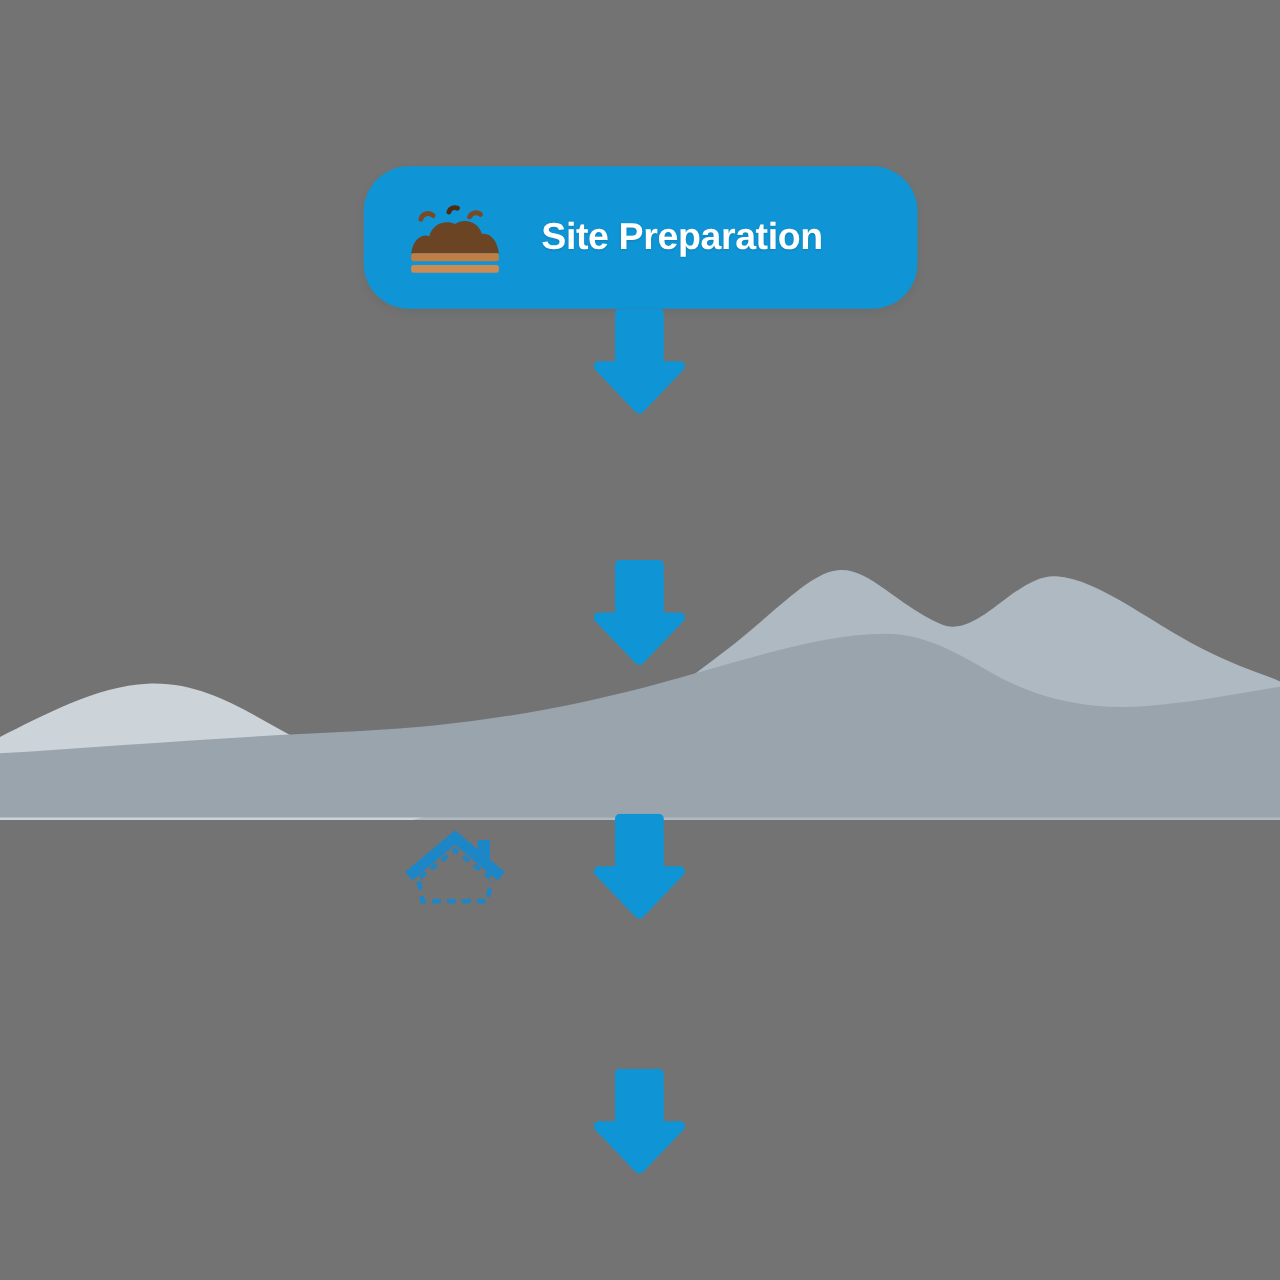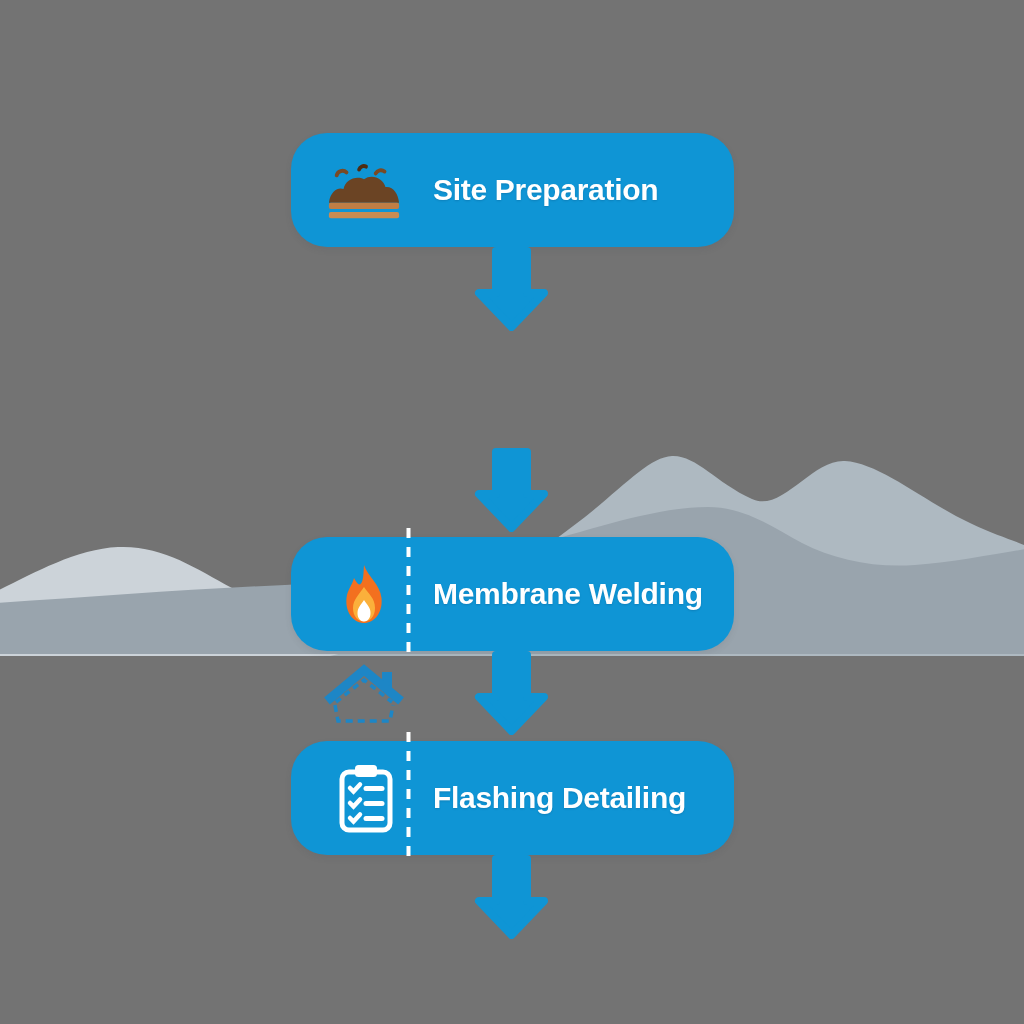--- a/index.html
+++ b/index.html
@@ -65,63 +65,30 @@
 
   <svg class="arrow arr-1" viewBox="0 0 77 84">
     <polygon points="23,4 54,4 54,46 71,46 38.5,80 6,46 23,46" fill="#0f95d5" stroke="#0f95d5" stroke-width="8" stroke-linejoin="round"></polygon>
   </svg>
 
 
   <svg class="arrow arr-2" viewBox="0 0 77 84">
     <polygon points="23,4 54,4 54,46 71,46 38.5,80 6,46 23,46" fill="#0f95d5" stroke="#0f95d5" stroke-width="8" stroke-linejoin="round"></polygon>
   </svg>
 
-  <div class="step-box step-3">
-    <div class="icon-wrap icon-flame">
-      <svg width="58" height="62" viewBox="0 0 58 62">
-        <path d="M29,2 C33,14 45,21 46.5,35 C48,50 39,60 29,60 C19,60 10,50 11.5,35 C12.4,27 17,22.5 19,15 C21.5,20 24,23 26,20.5 C28.5,17.5 28.5,10 29,2 Z" fill="#f3701f"></path>
-        <path d="M29,24 C33.5,31 40,35 40,45 C40,53.5 35,58.5 29,58.5 C23,58.5 18,53.5 18,45 C18,36.5 24.5,31 29,24 Z" fill="#fbb03b"></path>
-        <path d="M29,37 C32,42 35.5,44.5 35.5,50 C35.5,55.5 32.5,58.5 29,58.5 C25.5,58.5 22.5,55.5 22.5,50 C22.5,44.5 26,42 29,37 Z" fill="#ffffff"></path>
-      </svg>
-    </div>
-    <svg class="divider" viewBox="0 0 5 124">
-      <line x1="2.5" y1="0" x2="2.5" y2="124" stroke="#ffffff" stroke-width="4" stroke-dasharray="10 9"></line>
-    </svg>
-    <span class="step-label">Membrane Welding</span>
-  </div>
 
   <svg class="arrow arr-3" viewBox="0 0 77 84">
     <polygon points="23,4 54,4 54,46 71,46 38.5,80 6,46 23,46" fill="#0f95d5" stroke="#0f95d5" stroke-width="8" stroke-linejoin="round"></polygon>
   </svg>
 
   <svg class="house" viewBox="0 0 86 64">
     <rect x="61" y="10" width="10" height="18" fill="#1d86c6"></rect>
     <path d="M6,39 L43,8 L80,39" fill="none" stroke="#1d86c6" stroke-width="9" stroke-linejoin="miter"></path>
     <path d="M15,40 L43,18 L71,40" fill="none" stroke="#1d86c6" stroke-width="3.5" stroke-dasharray="6 5"></path>
     <path d="M14,43 L17,59 L69,59 L72,43" fill="none" stroke="#1d86c6" stroke-width="3.5" stroke-dasharray="7 5"></path>
   </svg>
 
-  <div class="step-box step-4">
-    <div class="icon-wrap icon-clip">
-      <svg width="56" height="70" viewBox="0 0 56 70">
-        <rect x="4" y="9" width="48" height="58" rx="7" fill="none" stroke="#ffffff" stroke-width="5"></rect>
-        <rect x="17" y="2" width="22" height="12" rx="3.5" fill="#ffffff"></rect>
-        <g stroke="#ffffff" fill="none" stroke-linecap="round">
-          <polyline points="12,25 15.5,28.5 22,21.5" stroke-width="4.5"></polyline>
-          <line x1="28" y1="25.5" x2="44" y2="25.5" stroke-width="5"></line>
-          <polyline points="12,40 15.5,43.5 22,36.5" stroke-width="4.5"></polyline>
-          <line x1="28" y1="40.5" x2="44" y2="40.5" stroke-width="5"></line>
-          <polyline points="12,55 15.5,58.5 22,51.5" stroke-width="4.5"></polyline>
-          <line x1="28" y1="55.5" x2="44" y2="55.5" stroke-width="5"></line>
-        </g>
-      </svg>
-    </div>
-    <svg class="divider" viewBox="0 0 5 124">
-      <line x1="2.5" y1="0" x2="2.5" y2="124" stroke="#ffffff" stroke-width="4" stroke-dasharray="10 9"></line>
-    </svg>
-    <span class="step-label">Flashing Detailing</span>
-  </div>
 
   <svg class="arrow arr-4" viewBox="0 0 77 84">
     <polygon points="23,4 54,4 54,46 71,46 38.5,80 6,46 23,46" fill="#0f95d5" stroke="#0f95d5" stroke-width="8" stroke-linejoin="round"></polygon>
   </svg>
 
 </div>
 
 </body></html>

